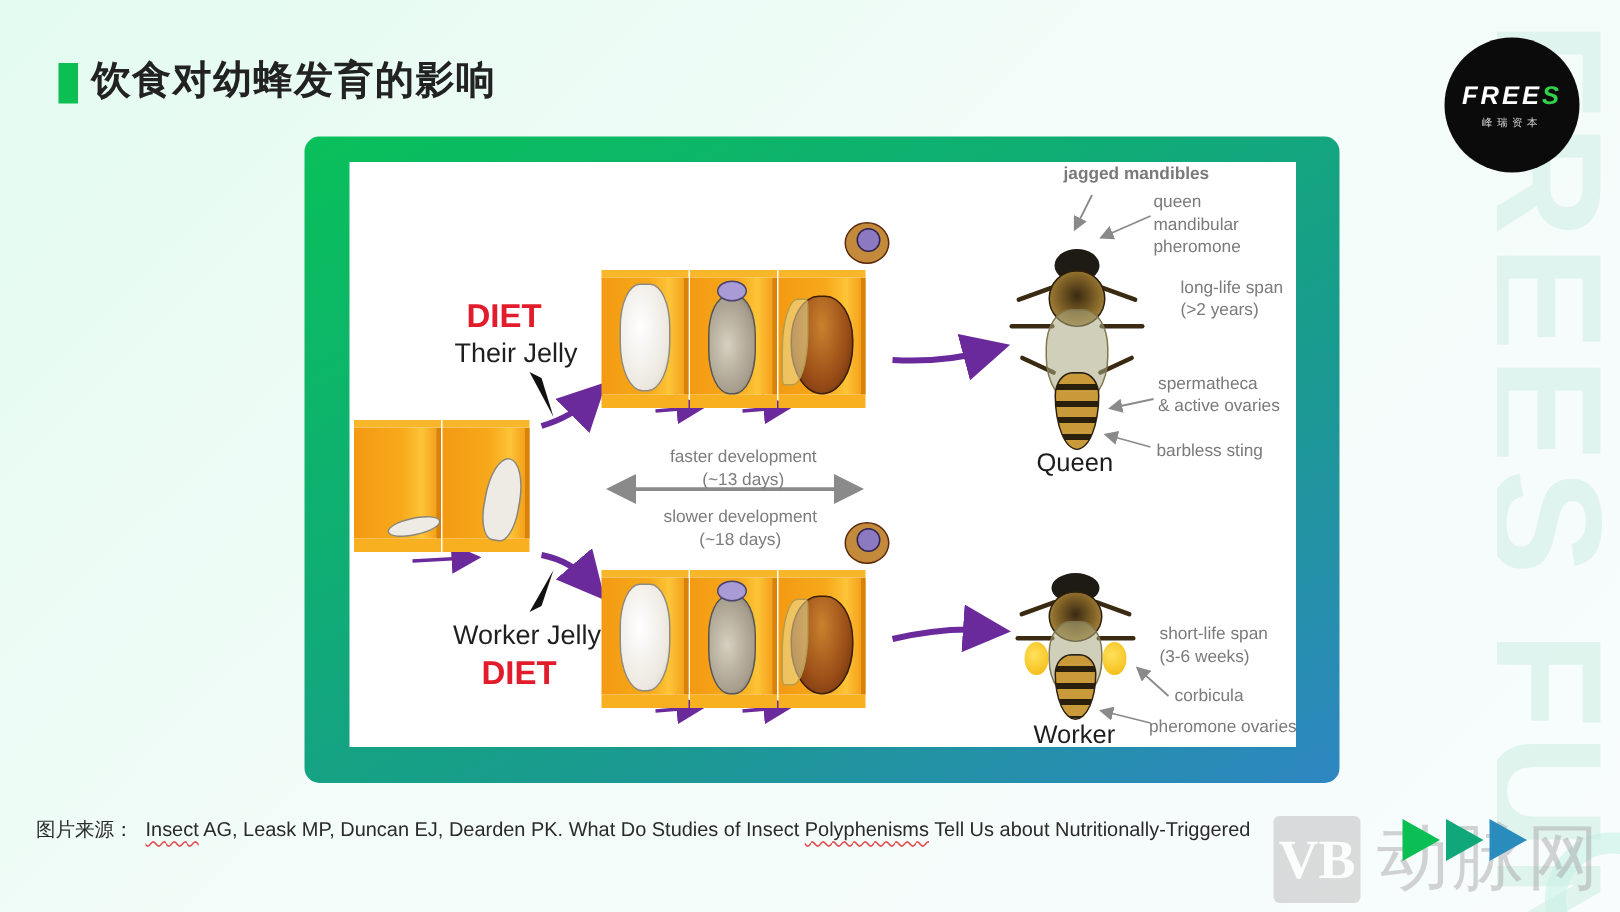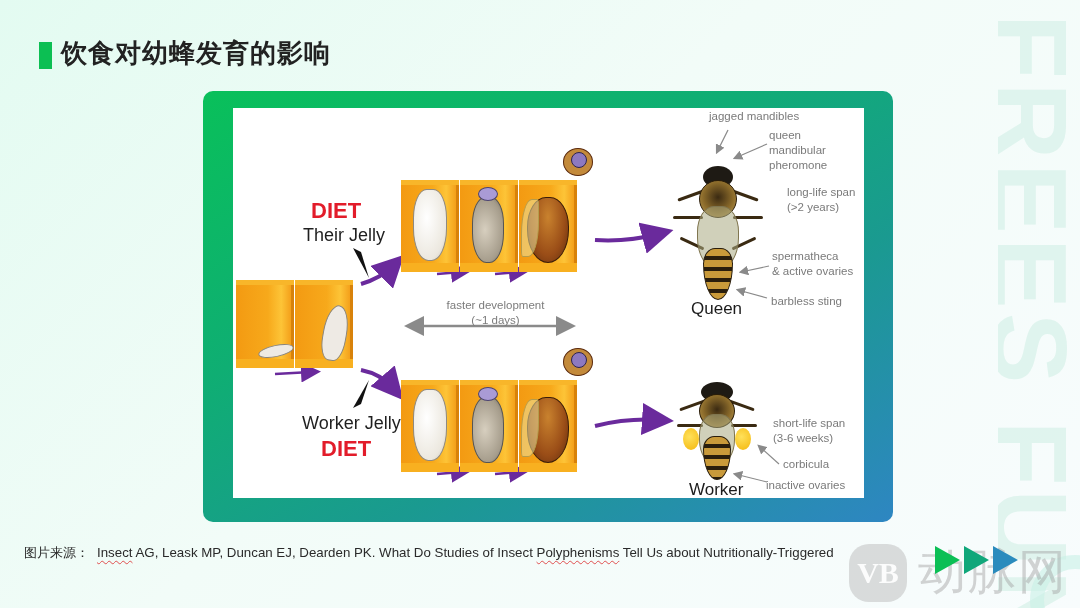--- a/index.html
+++ b/index.html
@@ -107,43 +107,47 @@
   
   .citation {
     position: absolute; left: 24px; top: 543px; width: 900px;
     font-family: "Liberation Sans", sans-serif; font-size: 13.3px; line-height: 20px; color: #2a2a2a;
   }
   .citation .label { font-family: "DejaVu Sans", sans-serif; font-size: 13px; margin-right: 8px; }
   .squiggle { text-decoration: underline wavy #e05050; text-decoration-thickness: 1px; text-underline-offset: 3px; }
 
   
   .wm-logo {
-    position: absolute; left: 849px; top: 544px; width: 58px; height: 58px; border-radius: 20px;
+    position: absolute; left: 849px; top: 544px; width: 58px; height: 58px; border-radius: 4px;
     background: rgba(180,180,180,0.45); color: rgba(255,255,255,0.9); font-family: "Liberation Serif", serif;
-    font-size: 30px; display: flex; align-items: center; justify-content: center; font-weight: 700;
+    font-size: 37px; display: flex; align-items: center; justify-content: center; font-weight: 700;
   }
   .wm-text { position: absolute; left: 918px; top: 540px; font-size: 48px; color: rgba(160,160,160,0.45); letter-spacing: 2px; font-family: "DejaVu Sans", sans-serif; }
   .play-arrows { position: absolute; left: 935px; top: 546px; display: flex; gap: 4px; }
   .tri { width: 0; height: 0; border-top: 14px solid transparent; border-bottom: 14px solid transparent; border-left: 25px solid #0bbf55; }
   .tri.t2 { border-left-color: #10a77a; }
   .tri.t3 { border-left-color: #2a8bbd; }
   .wm-circle { position: absolute; left: 1030px; top: 555px; width: 90px; height: 90px; border-radius: 50%; border: 14px solid rgba(200,240,230,0.6); }
 </style>
 </head>
 <body>
 
 <div class="slide">
 
   <div class="wm-vertical">
     <span>FREES FUND</span>
   </div>
 
   <div class="title-bar"></div>
   <div class="title">饮食对幼蜂发育的影响</div>
 
+  <div class="logo">
+    <div class="logo-text"><span>FREE</span><span class="accent">S</span></div>
+    <div class="logo-sub">峰瑞资本</div>
+  </div>
 
   <div class="frame"></div>
 
   <div class="canvas">
 
     <svg class="overlay" width="631" height="390">
       <defs>
         <marker id="ah" markerWidth="8" markerHeight="8" refX="4" refY="4" orient="auto">
           <path d="M0,0 L8,4 L0,8 Z" fill="#6a2a9c"></path>
         </marker>
@@ -225,38 +229,42 @@
       <div class="cell">
         <div class="adult" style="left:8px;top:12px;width:42px;height:66px;"></div>
         <div class="wing" style="left:2px;top:14px;width:18px;height:58px;"></div>
       </div>
     </div>
     <div class="adult-head" style="left:330px;top:240px;width:30px;height:28px;"></div>
     <div class="adult-eye" style="left:338px;top:244px;width:16px;height:16px;"></div>
 
     <div class="dt note" style="left:200px;top:175px;width:125px;margin-top:15px;">
       <div>faster development</div>
-      <div>(~1 days)</div>
+      <div>(~13 days)</div>
+    </div>
+    <div class="dt note" style="left:198px;top:230px;width:125px;">
+      <div>slower development</div>
+      <div>(~18 days)</div>
     </div>
 
     <div class="bee" style="left:440px;top:42px;width:90px;height:150px;">
       <div class="leg" style="left:4px;top:44px;width:28px;transform:rotate(-20deg);"></div>
       <div class="leg" style="left:58px;top:44px;width:28px;transform:rotate(20deg);"></div>
       <div class="leg" style="left:0px;top:66px;width:30px;"></div>
       <div class="leg" style="left:60px;top:66px;width:30px;"></div>
       <div class="leg" style="left:6px;top:92px;width:26px;transform:rotate(25deg);"></div>
       <div class="leg" style="left:58px;top:92px;width:26px;transform:rotate(-25deg);"></div>
       <div class="head" style="left:30px;top:16px;width:30px;height:22px;"></div>
       <div class="thorax" style="left:26px;top:30px;width:38px;height:38px;"></div>
       <div class="wings" style="left:24px;top:56px;width:42px;height:64px;"></div>
       <div class="abdomen" style="left:30px;top:98px;width:30px;height:52px;border-radius:40% 40% 50% 50% / 30% 30% 70% 70%;"></div>
     </div>
     <div class="dt caste" style="left:458px;top:191px;">Queen</div>
 
-    <div class="dt lbl" style="left:476px;top:1px;">jagged mandibles</div>
+    <div class="dt lbl" style="left:476px;top:1px;font-weight:bold;">jagged mandibles</div>
     <div class="dt lbl" style="left:536px;top:20px;">
       <div>queen</div>
       <div>mandibular</div>
       <div>pheromone</div>
     </div>
     <div class="dt lbl" style="left:554px;top:77px;">
       <div>long-life span</div>
       <div>(&gt;2 years)</div>
     </div>
     <div class="dt lbl" style="left:539px;top:141px;">
@@ -277,21 +285,21 @@
       <div class="wings" style="left:22px;top:44px;width:36px;height:52px;"></div>
       <div class="abdomen" style="left:26px;top:66px;width:28px;height:44px;border-radius:40% 40% 50% 50% / 30% 30% 70% 70%;"></div>
     </div>
     <div class="dt caste" style="left:456px;top:372px;">Worker</div>
 
     <div class="dt lbl" style="left:540px;top:308px;">
       <div>short-life span</div>
       <div>(3-6 weeks)</div>
     </div>
     <div class="dt lbl" style="left:550px;top:349px;">corbicula</div>
-    <div class="dt lbl" style="left:533px;top:370px;">inactive ovaries</div>
+    <div class="dt lbl" style="left:533px;top:370px;">pheromone ovaries</div>
   </div>
 
   <div class="citation">
     <div>
       <span class="label">图片来源：</span><span class="squiggle">Insect</span><span> AG, Leask MP, Duncan EJ, Dearden PK. What Do Studies of Insect </span><span class="squiggle">Polyphenisms</span><span> Tell Us about Nutritionally-Triggered</span>
     </div>
   </div>
 
   <div class="wm-circle"></div>
   <div class="wm-logo">VB</div>

